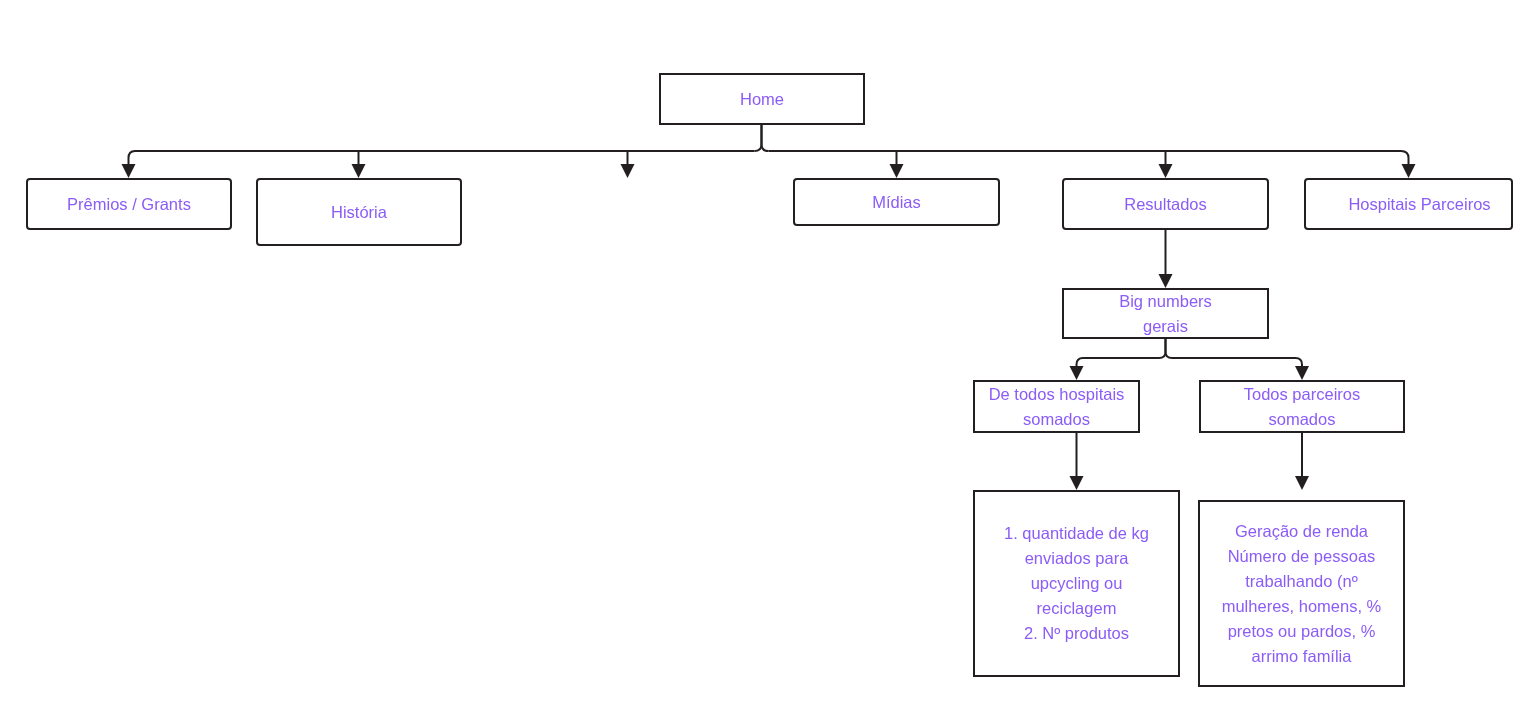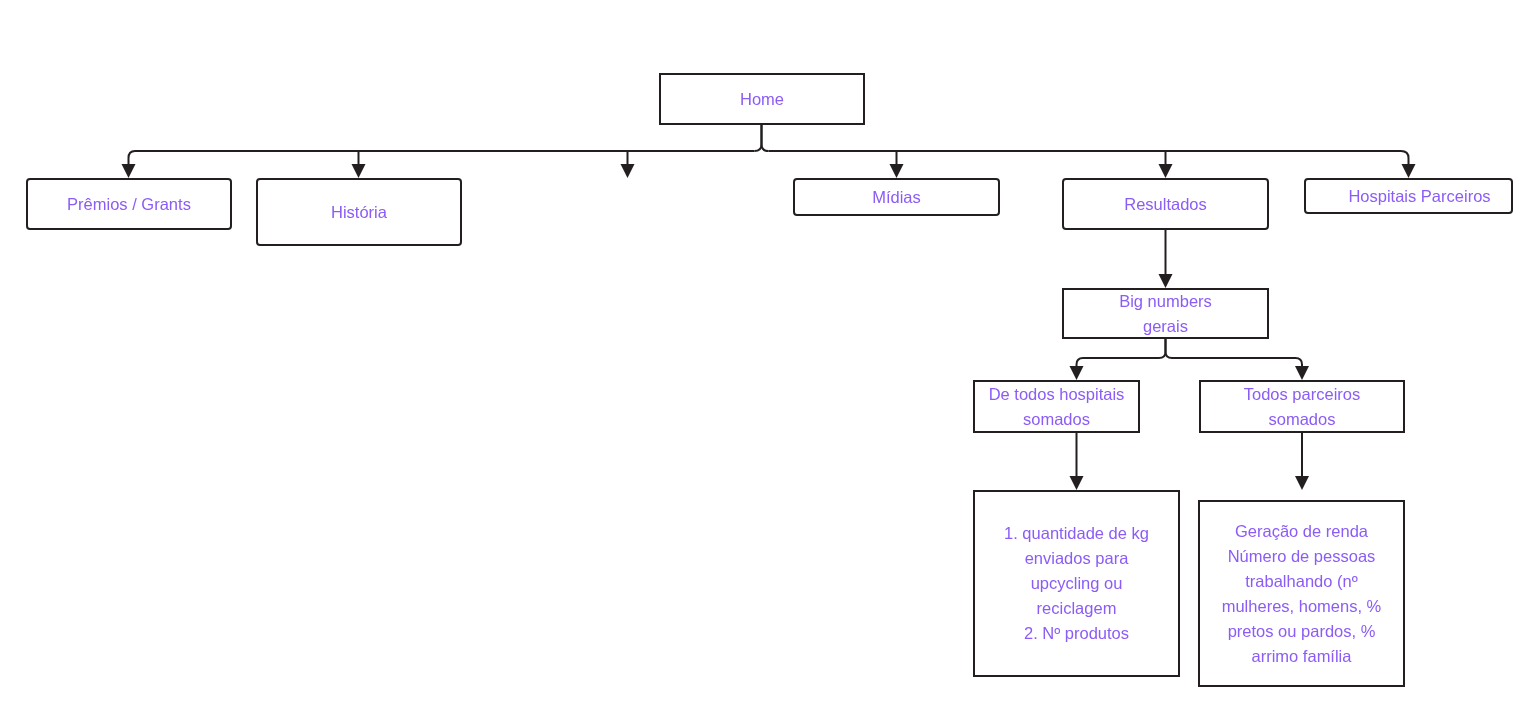--- a/index.html
+++ b/index.html
@@ -116,29 +116,29 @@
 
   <div class="node-box rounded" style="left:26px; top:178px; width:206px; height:52px;">
     <span class="node-label">Prêmios / Grants</span>
   </div>
 
   <div class="node-box rounded" style="left:256px; top:178px; width:206px; height:68px;">
     <span class="node-label">História</span>
   </div>
 
 
-  <div class="node-box rounded" style="left:793px; top:178px; width:207px; height:38px;">
+  <div class="node-box rounded" style="left:793px; top:178px; width:207px; height:48px;">
     <span class="node-label">Mídias</span>
   </div>
 
   <div class="node-box rounded" style="left:1062px; top:178px; width:207px; height:52px;">
     <span class="node-label">Resultados</span>
   </div>
 
-  <div class="node-box rounded" style="left:1304px; top:178px; width:209px; height:36px;padding-left:28px;">
+  <div class="node-box rounded" style="left:1304px; top:178px; width:209px; height:52px;padding-left:28px;">
     <span class="node-label">Hospitais Parceiros</span>
   </div>
 
   <div class="node-box sharp" style="left:1062px; top:288px; width:207px; height:51px;">
     <span class="node-label">Big numbers
 gerais</span>
   </div>
 
   <div class="node-box sharp" style="left:973px; top:380px; width:167px; height:53px;">
     <span class="node-label">De todos hospitais

